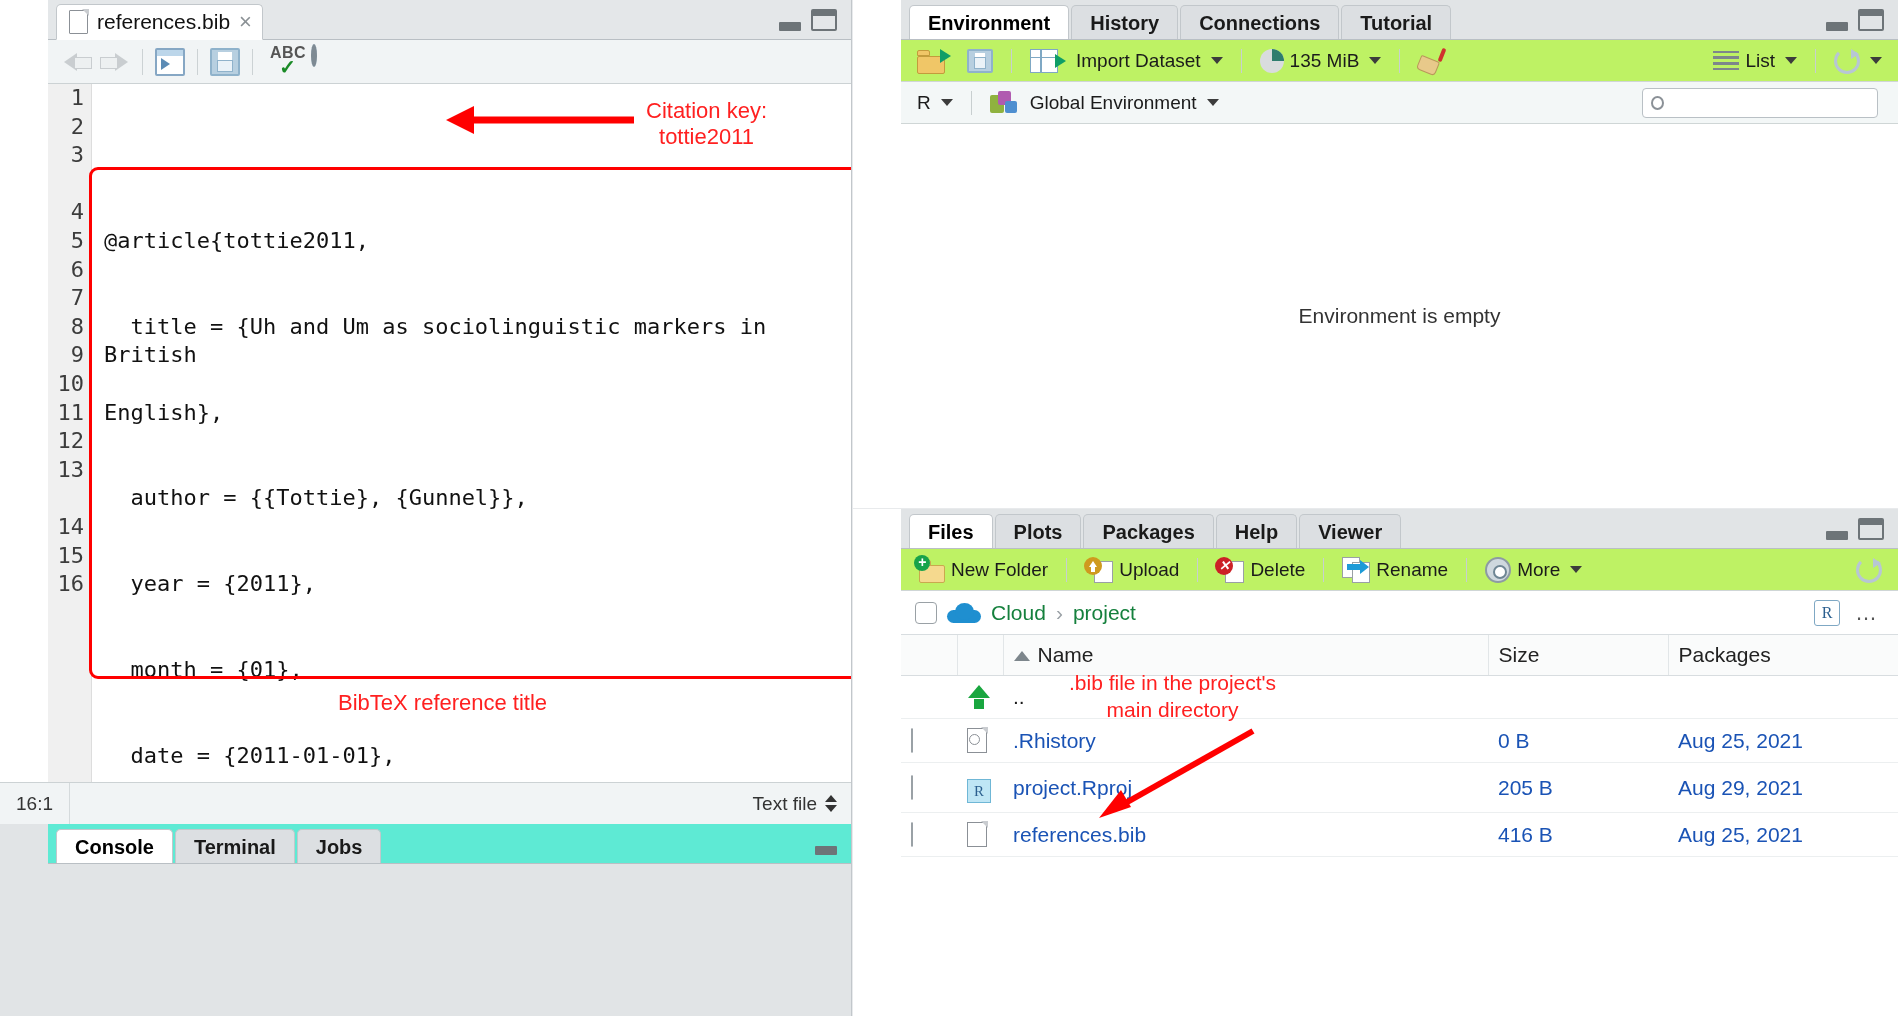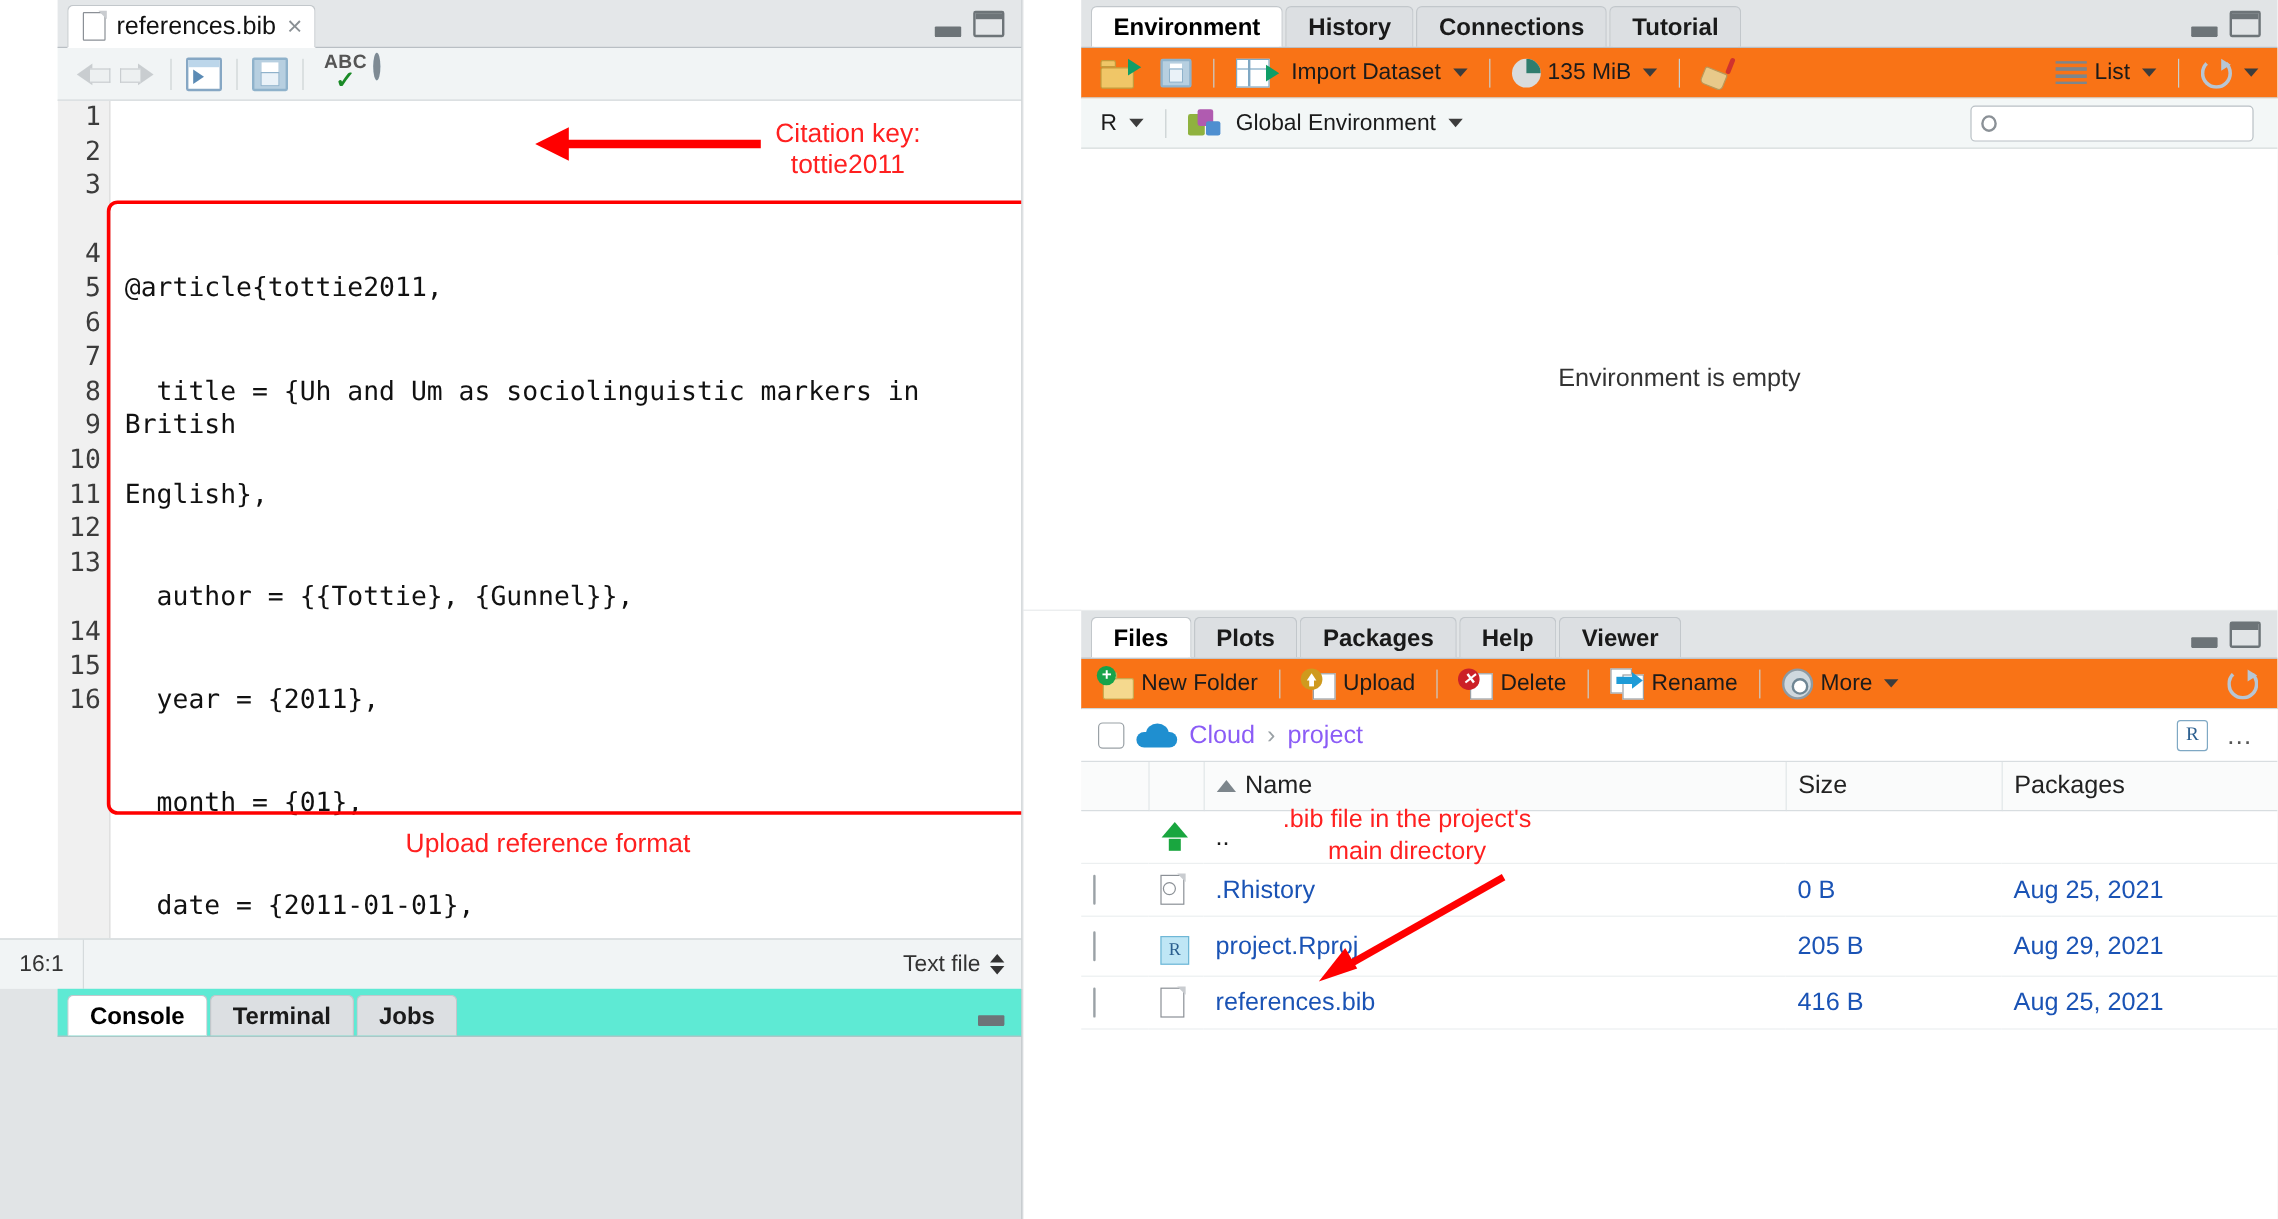--- a/index.html
+++ b/index.html
@@ -36,21 +36,21 @@
     position: absolute; right: 14px; bottom: 8px;
     display: flex; gap: 10px; align-items: flex-end;
   }
   .wb-min { width: 22px; height: 9px; border: 2px solid #6d7478; border-top:none; border-left:none; border-right:none;
             background: #6d7478; border-radius:1px; }
   .wb-max { width: 26px; height: 22px; border: 2px solid #6d7478; border-radius: 2px; }
   .wb-max::before { content:''; display:block; height:5px; background:#6d7478; }
 
   .toolbar {
     display: flex; align-items: center;
-    height: 42px; background: #f97316;
+    height: 42px; background: #bef264;
     border-bottom: 1px solid #cfd6d6;
     padding: 0 10px; gap: 6px;
     font-size: 19px; color: #1b1b1b;
   }
   .tb-item { display: flex; align-items: center; gap: 6px; padding: 2px 6px; cursor: default; white-space: nowrap; }
   .tb-sep { width: 1px; height: 24px; background: #c8cfd0; margin: 0 6px; }
   .caret { width:0;height:0;border-left:6px solid transparent;border-right:6px solid transparent;border-top:7px solid #3c3c3c; margin-left:4px;}
 
   
   #source { left: 0; top: 0; width: 852px; height: 824px; background:#ffffff; border-right:1px solid #c2c7cb;}
@@ -172,21 +172,21 @@
   .fi-rename .ar::after{content:'';position:absolute;right:-8px;top:-4px;border-left:9px solid #1e9bd7;border-top:7px solid transparent;border-bottom:7px solid transparent;}
   .fi-more{width:26px;height:26px;border-radius:50%;background:#cfd8de;border:2px solid #8d9aa3;position:relative;}
   .fi-more::after{content:'';position:absolute;left:6px;top:6px;width:10px;height:10px;border-radius:50%;background:#fff;border:2px solid #6f8694;}
 
   #breadcrumb{ height:44px; display:flex;align-items:center; gap:10px; padding:0 14px;
                border-bottom:1px solid #d8dde0; background:#fff; font-size:21px;}
   .chk{ width:22px;height:22px;border:1.8px solid #9aa1a6;border-radius:4px;background:#fff;flex:none;}
   .cloud{ width:34px;height:20px;position:relative;flex:none;}
   .cloud::before{content:'';position:absolute;left:0;bottom:0;width:34px;height:13px;background:#1f8fd0;border-radius:7px;}
   .cloud::after{content:'';position:absolute;left:8px;top:0;width:19px;height:17px;background:#1f8fd0;border-radius:50%;}
-  .crumb{ color:#8b5cf6; }
+  .crumb{ color:#15803d; }
   .crumb-sep{ color:#9aa1a6; }
   .rbadge{ margin-left:auto; width:26px;height:26px;border:1.8px solid #7fa8c4;border-radius:3px;color:#2b5f8f;font-size:16px;
            display:flex;align-items:center;justify-content:center; font-family:"Liberation Serif", serif;}
   .dots{ width:34px; text-align:center; color:#555; font-size:22px; letter-spacing:2px;}
 
   table.ftable{ width:100%; border-collapse:collapse; font-size:21px;}
   table.ftable th{ font-weight:normal; text-align:left; color:#222; padding:8px 10px;
                    background:#fafbfb; border-bottom:1px solid #d8dde0; border-right:1px solid #e2e6e8;}
   table.ftable td{ padding:9px 10px; border-bottom:1px solid #eceff0; color:#1a53b5; white-space:nowrap;}
   td.sz, td.md { color:#1b1b1b; }
@@ -286,21 +286,21 @@
 
       <svg class="ann-svg" width="852" height="740">
         <line x1="586" y1="36" x2="412" y2="36" stroke="#ff0000" stroke-width="7"></line>
         <polygon points="398,36 426,22 426,50" fill="#ff0000"></polygon>
       </svg>
       <div class="ann-text" style="left:598px; top:14px;">
         <div>Citation key:</div>
         <div style="text-align:center;">tottie2011</div>
       </div>
 
-      <div class="ann-text" style="left:290px; top:606px;">Upload reference format</div>
+      <div class="ann-text" style="left:290px; top:606px;">BibTeX reference title</div>
     </div>
 
     <div id="src-status">
       <div class="cell">16:1</div>
       <div class="spacer"></div>
       <div class="right">
         <span>Text file</span>
         <span class="updown">
             <i class="u"></i>
             <i class="d"></i>

